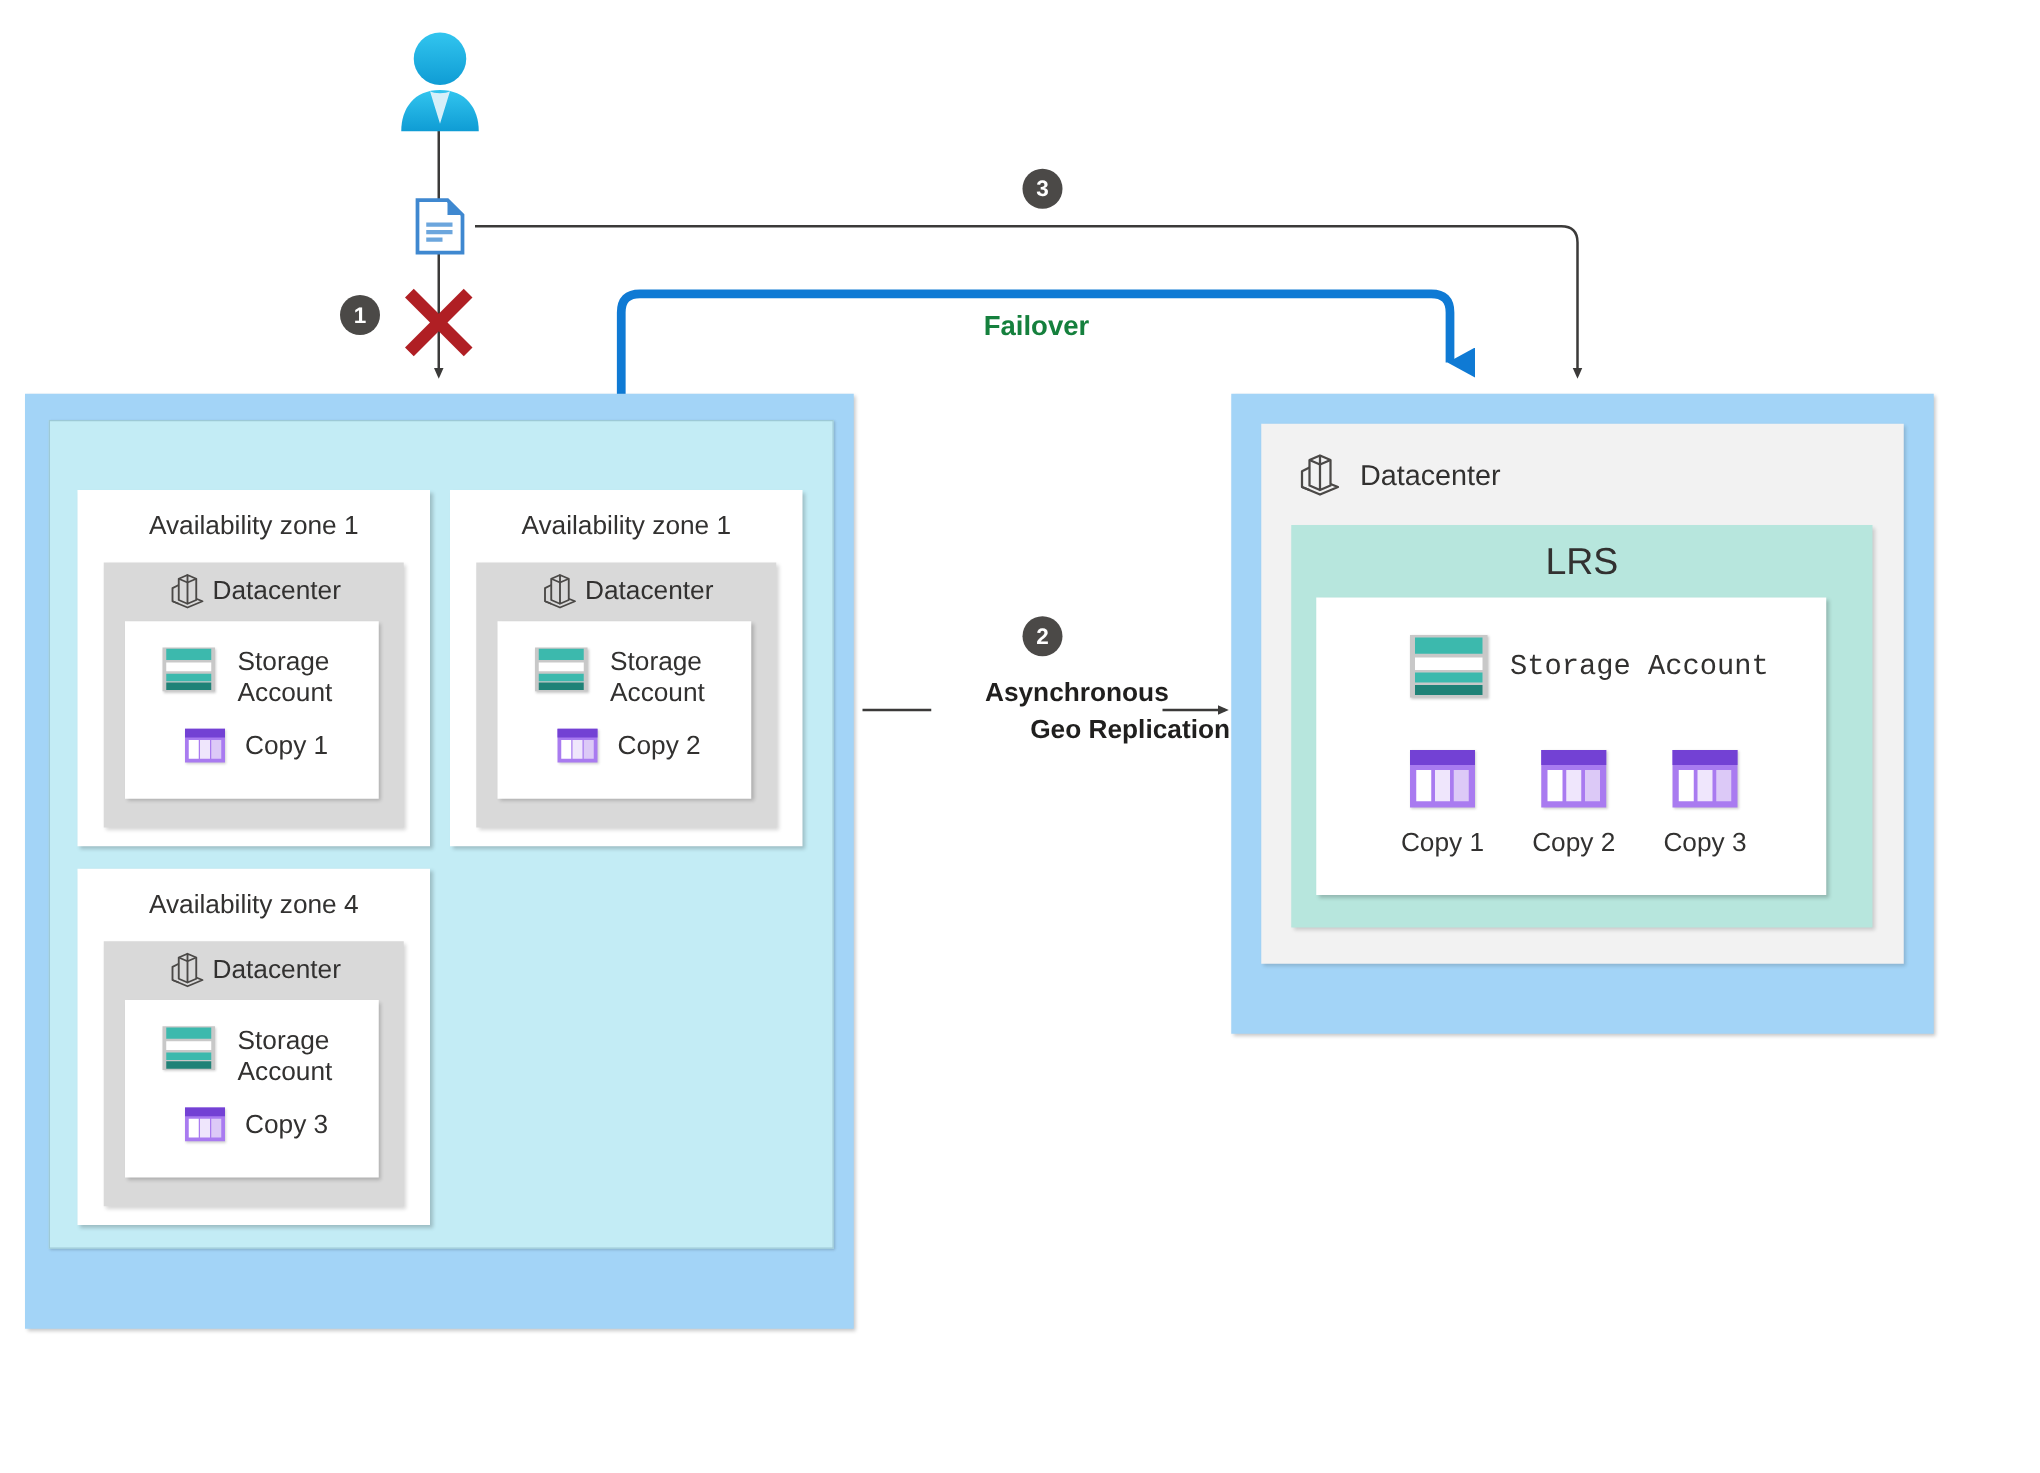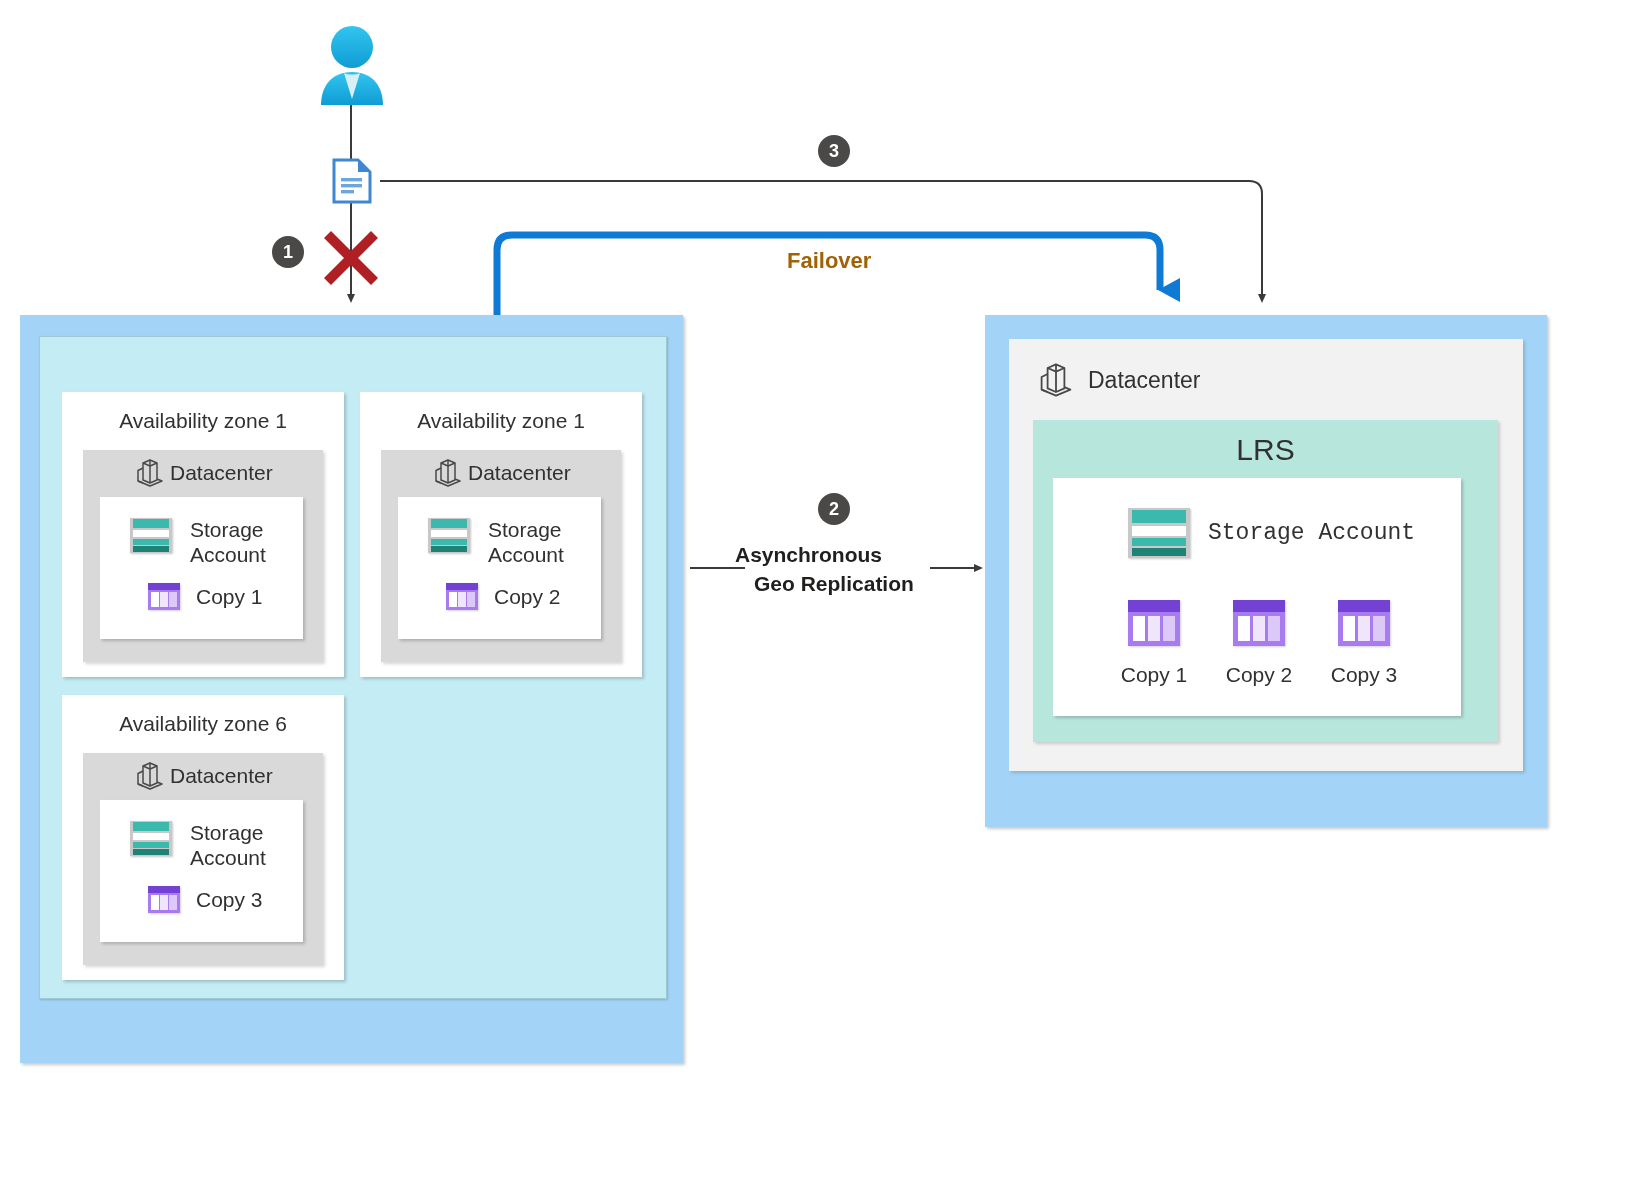--- a/index.html
+++ b/index.html
@@ -50,26 +50,26 @@
   }
 
   
   .lbl {
     position: absolute;
     color: #323130;
     font-size: 21px;
     line-height: 25px;
     white-space: nowrap;
   }
-  .lbl.center { text-align: left; white-space: normal; }
+  .lbl.center { text-align: right; white-space: normal; }
   .lbl-bold { font-weight: bold; font-size: 21px; color: #201f1e; }
   .title-zrs { font-size: 22px; }
   .failover-lbl {
     position: absolute;
-    color: #a16207;
+    color: #15803d;
     font-weight: bold;
     font-size: 22px;
     white-space: nowrap;
   }
 
   
   .badge {
     position: absolute;
     width: 32px; height: 32px;
     border-radius: 50%;
@@ -244,21 +244,21 @@
     <span class="cp-top"></span>
     <span class="cp-cols">
         <span class="cp-c1"></span>
         <span class="cp-c2"></span>
         <span class="cp-c3"></span>
       </span>
   </div>
   <div class="lbl" style="left:494px; top:584px;">Copy 2</div>
 
   <div class="az-box" style="left:62px; top:695px; width:282px; height:285px;"></div>
-  <div class="lbl" style="left:62px; top:711px; width:282px; text-align:center;">Availability zone 6</div>
+  <div class="lbl" style="left:62px; top:711px; width:282px; text-align:center;">Availability zone 4</div>
   <div class="dc-box" style="left:83px; top:753px; width:240px; height:212px;"></div>
   <div class="icon" style="left:135px; top:761px; width:30px; height:30px;">
     <svg viewBox="0 0 30 30" width="30" height="30">
       <g fill="none" stroke="#4b4947" stroke-width="1.5" stroke-linejoin="round">
         <path d="M15 2 L22 5 L22 22 L15 25 L15 2 Z"></path>
         <path d="M15 2 L8 5 L8 22 L15 25"></path>
         <path d="M8 10 L3 12.5 L3 23 L8 25"></path>
         <path d="M3 23 L15 28 L27 23 L22 21"></path>
         <path d="M8 5 L15 8 L22 5"></path>
       </g>

